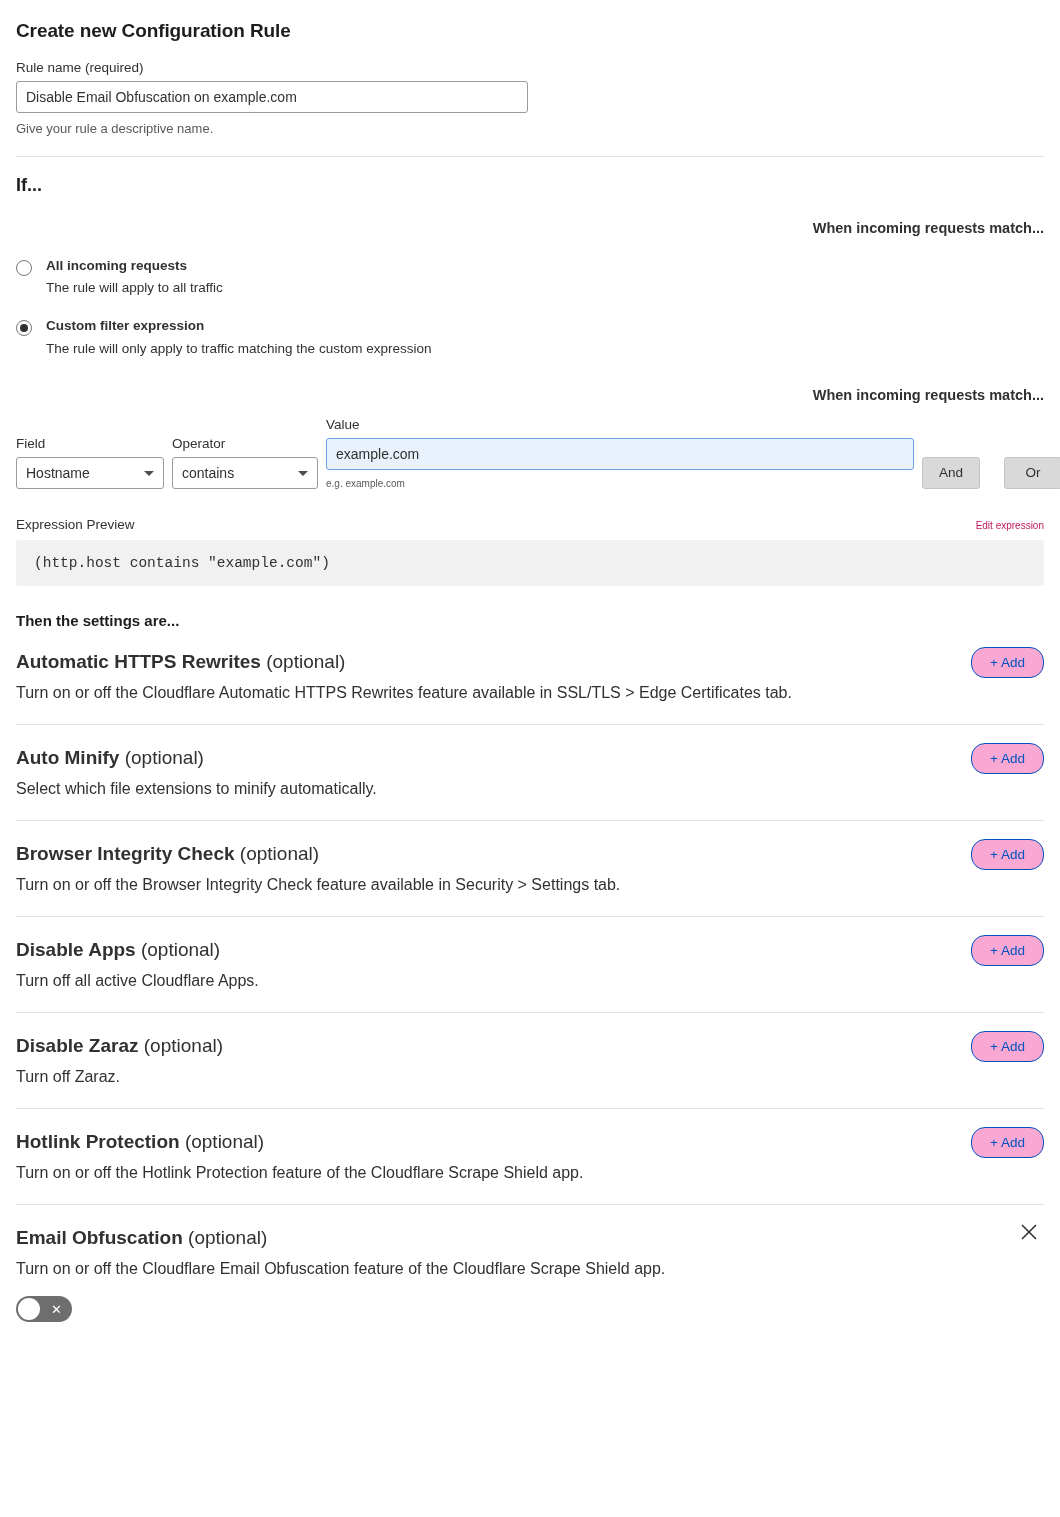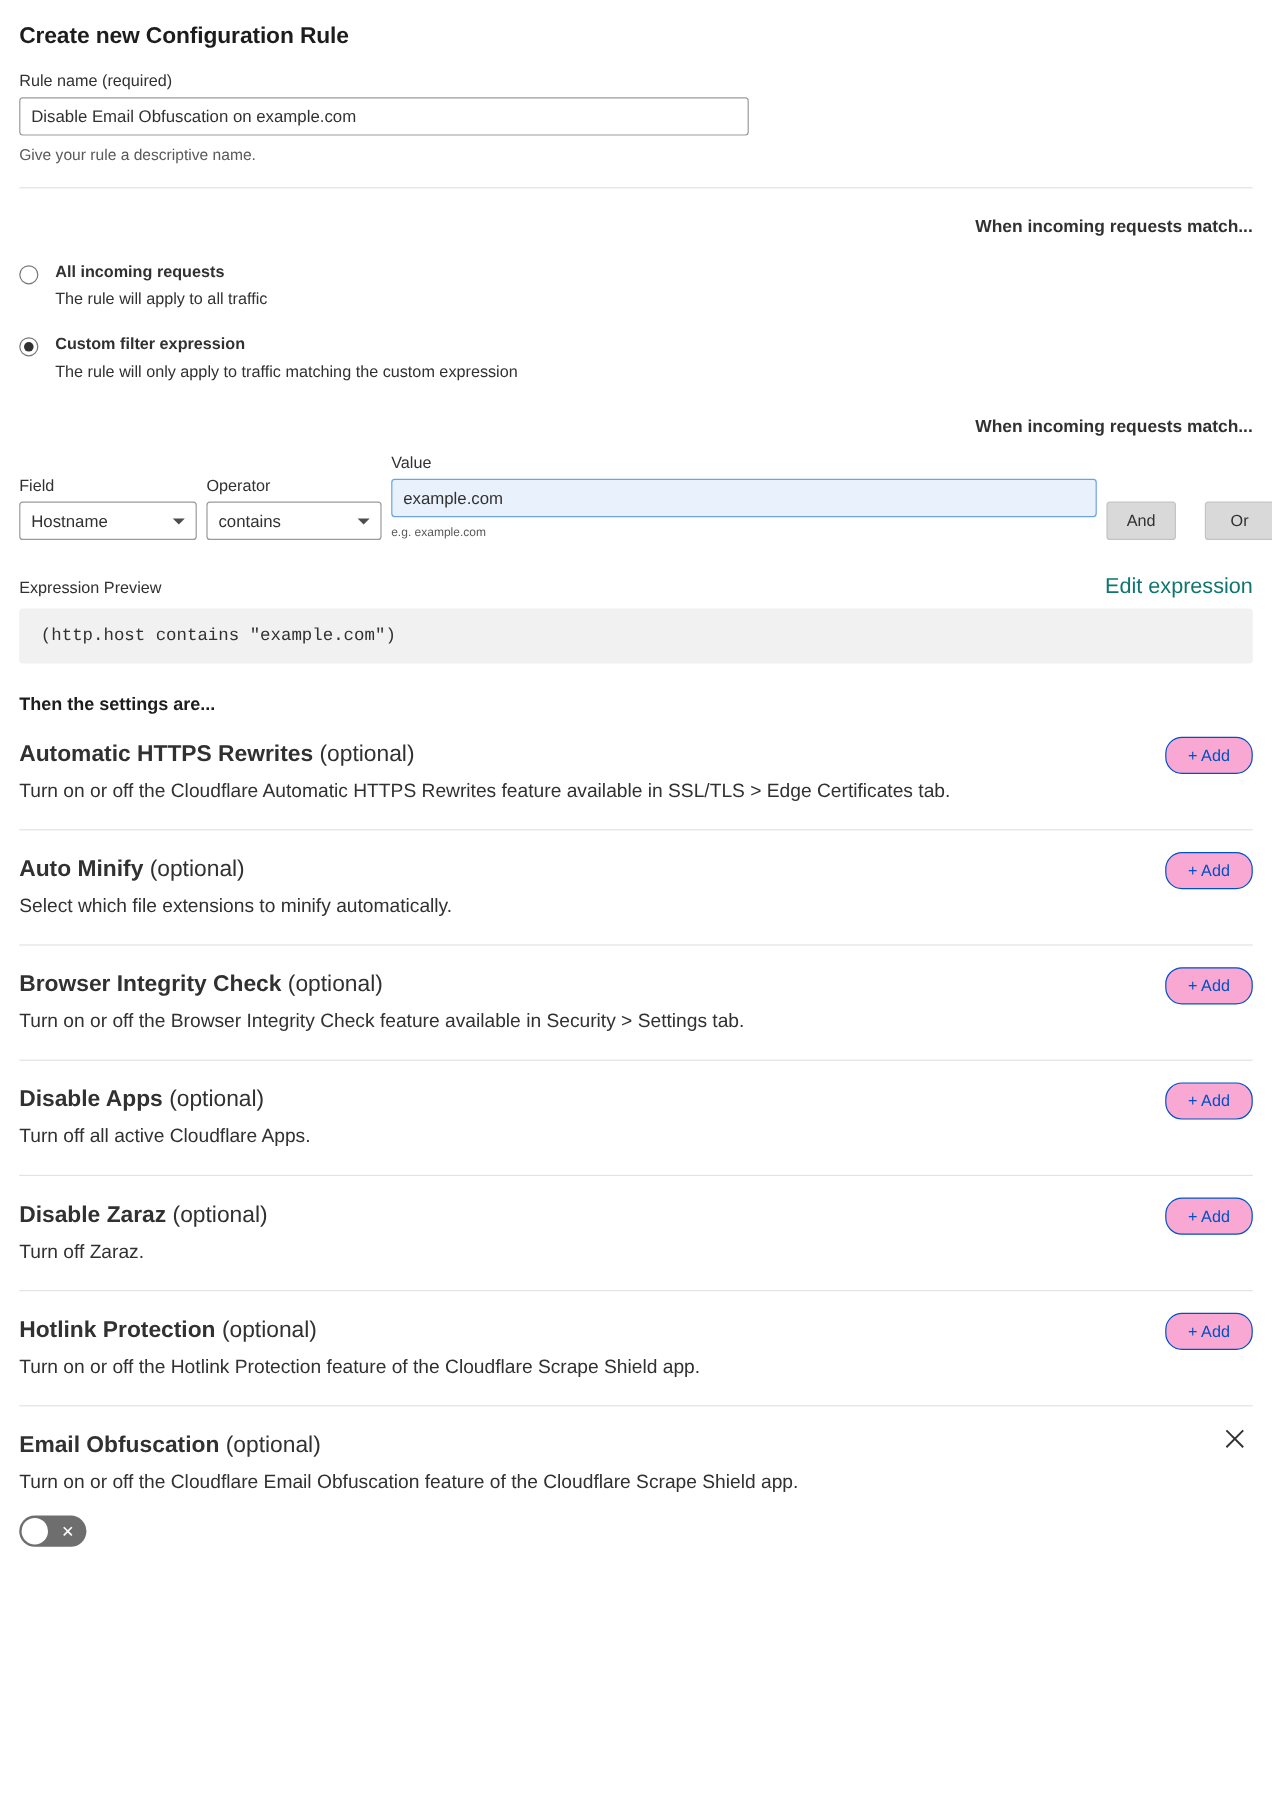--- a/index.html
+++ b/index.html
@@ -25,21 +25,21 @@
     color: #1d1d1d;
     margin: 8px 0 18px 0;
     letter-spacing: -0.1px;
   }
   .field-label {
     font-size: 13.5px;
     color: #313131;
     margin-bottom: 6px;
   }
   .text-input {
-    width: 608px;
+    width: 512px;
     height: 32px;
     border: 1px solid #9b9b9b;
     border-radius: 3px;
     padding: 0 9px;
     font-family: "Liberation Sans", sans-serif;
     font-size: 14px;
     color: #313131;
     background: #fff;
     display: flex;
     align-items: center;
@@ -176,22 +176,22 @@
     display: flex;
     justify-content: space-between;
     align-items: baseline;
     margin-top: 28px;
   }
   .preview-label {
     font-size: 13.5px;
     color: #313131;
   }
   .link {
-    font-size: 18px;
-    color: #0f766e;
+    font-size: 10px;
+    color: #be185d;
     text-decoration: none;
     cursor: pointer;
   }
   .preview-box {
     margin-top: 8px;
     background: #f1f1f1;
     border-radius: 3px;
     padding: 15px 18px;
     font-family: "Liberation Mono", monospace;
     font-size: 14.5px;
@@ -284,20 +284,21 @@
   <div class="page-title">Create new Configuration Rule</div>
 
   <div>
     <div class="field-label">Rule name (required)</div>
     <div class="text-input" placeholder="Rule name">Disable Email Obfuscation on example.com</div>
     <div class="help-text">Give your rule a descriptive name.</div>
   </div>
 
   <hr class="divider">
 
+  <div class="section-heading">If...</div>
 
   <div class="sub-heading">When incoming requests match...</div>
 
   <div class="radio-row">
     <span class="radio"></span>
     <div>
       <div class="radio-label">All incoming requests</div>
       <div class="radio-desc">The rule will apply to all traffic</div>
     </div>
   </div>

